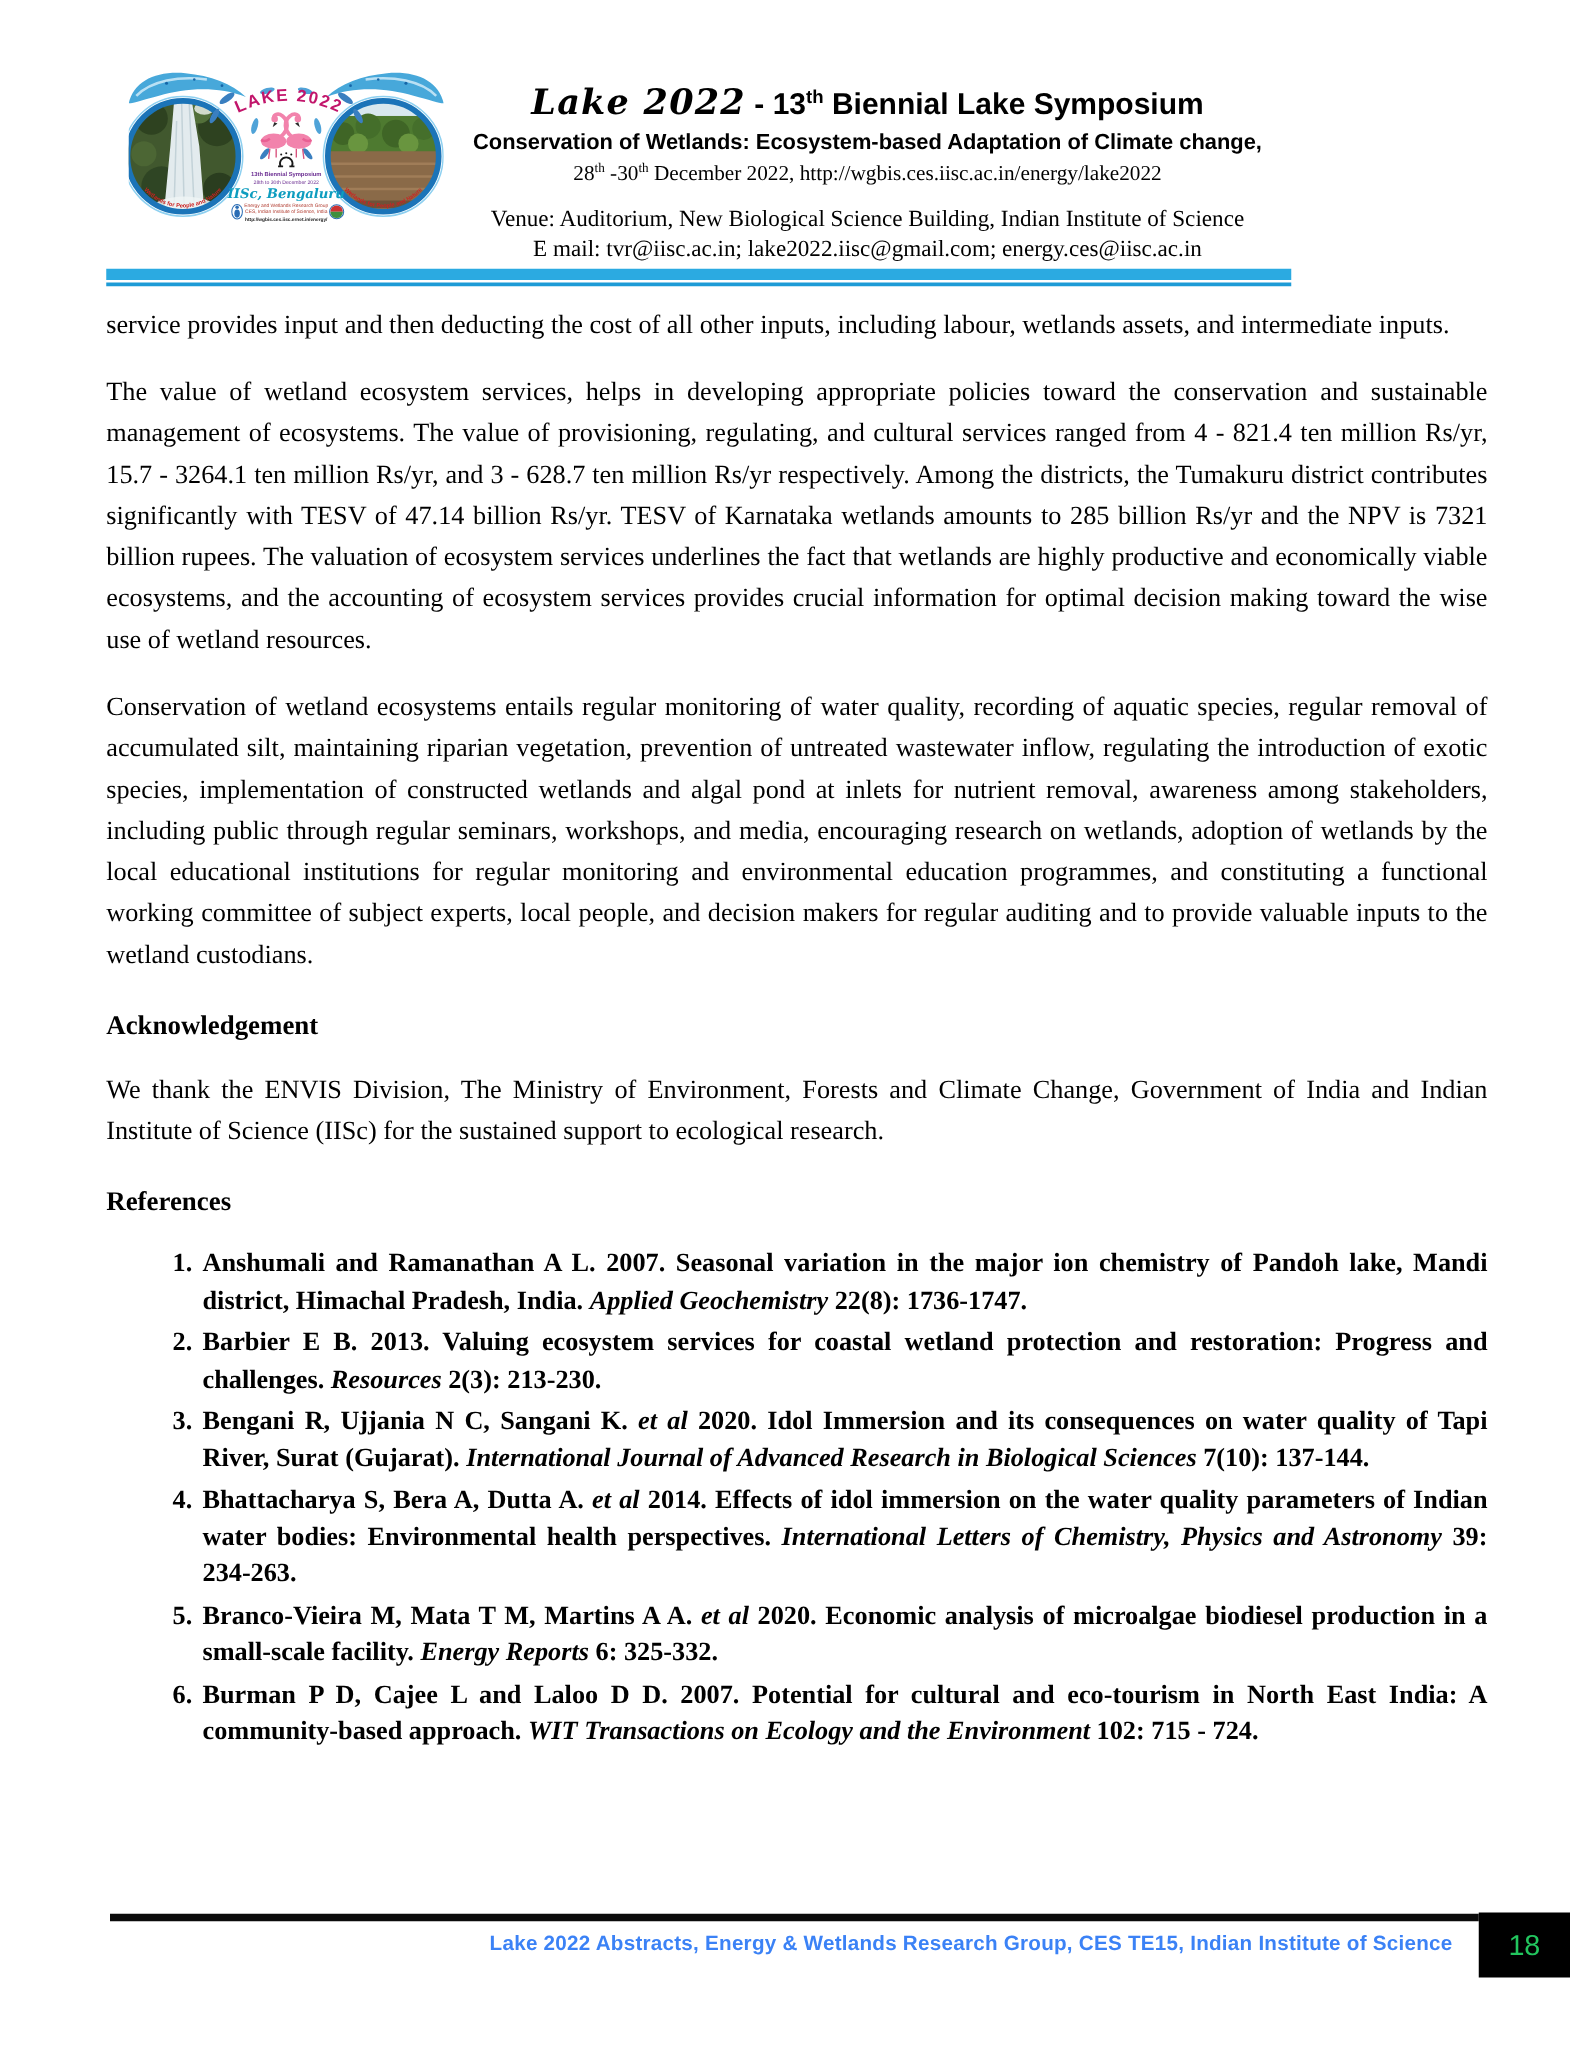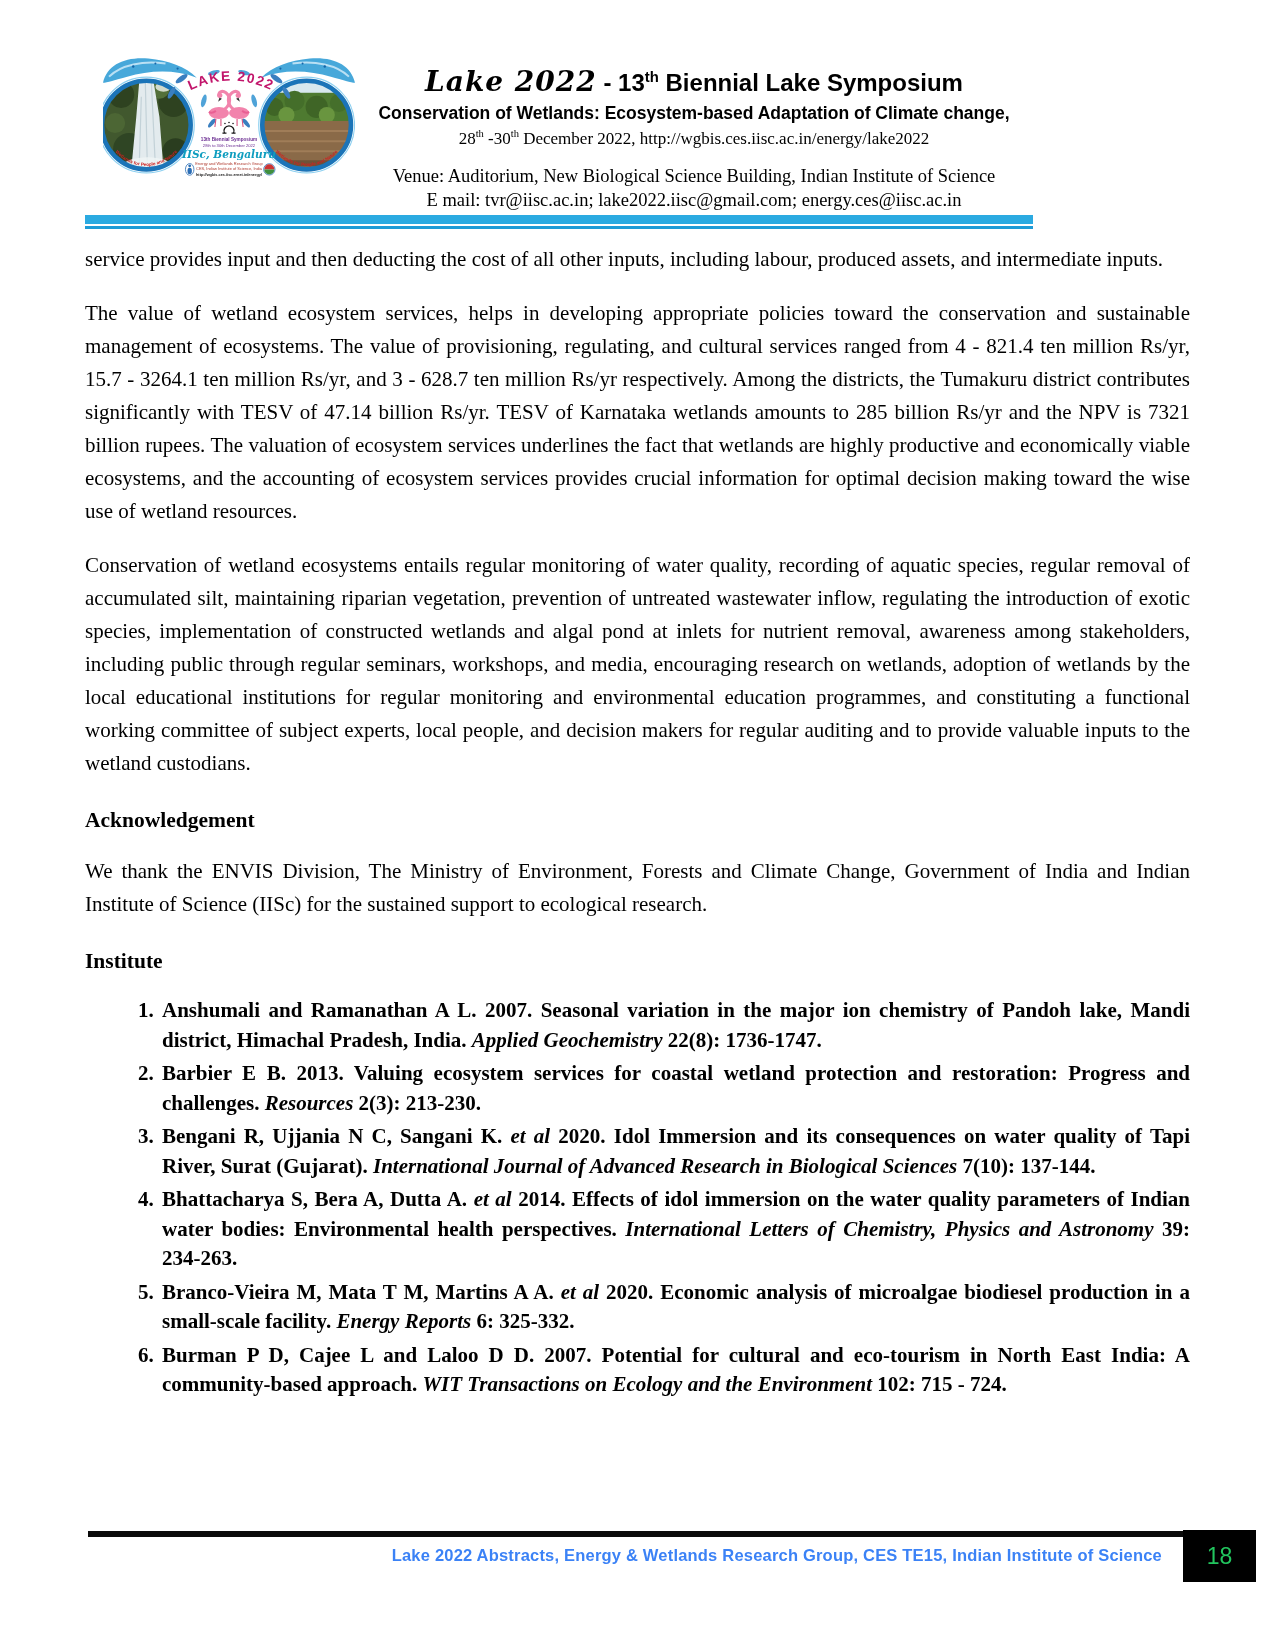--- a/index.html
+++ b/index.html
@@ -200,29 +200,29 @@
     </div>
   </div>
 
   <div class="rule">
     <div class="bar"></div>
     <div class="thin"></div>
   </div>
 
   <main>
     <div>
-        <p class="body-para">service provides input and then deducting the cost of all other inputs, including labour, produced assets, and intermediate inputs.</p>
+        <p class="body-para">service provides input and then deducting the cost of all other inputs, including labour, wetlands assets, and intermediate inputs.</p>
         <p class="body-para">The value of wetland ecosystem services, helps in developing appropriate policies toward the conservation and sustainable management of ecosystems. The value of provisioning, regulating, and cultural services ranged from 4 - 821.4 ten million Rs/yr, 15.7 - 3264.1 ten million Rs/yr, and 3 - 628.7 ten million Rs/yr respectively. Among the districts, the Tumakuru district contributes significantly with TESV of 47.14 billion Rs/yr. TESV of Karnataka wetlands amounts to 285 billion Rs/yr and the NPV is 7321 billion rupees. The valuation of ecosystem services underlines the fact that wetlands are highly productive and economically viable ecosystems, and the accounting of ecosystem services provides crucial information for optimal decision making toward the wise use of wetland resources.</p>
         <p class="body-para">Conservation of wetland ecosystems entails regular monitoring of water quality, recording of aquatic species, regular removal of accumulated silt, maintaining riparian vegetation, prevention of untreated wastewater inflow, regulating the introduction of exotic species, implementation of constructed wetlands and algal pond at inlets for nutrient removal, awareness among stakeholders, including public through regular seminars, workshops, and media, encouraging research on wetlands, adoption of wetlands by the local educational institutions for regular monitoring and environmental education programmes, and constituting a functional working committee of subject experts, local people, and decision makers for regular auditing and to provide valuable inputs to the wetland custodians.</p>
       </div>
 
     <h3 class="section-heading">Acknowledgement</h3>
     <p class="ack-text">We thank the ENVIS Division, The Ministry of Environment, Forests and Climate Change, Government of India and Indian Institute of Science (IISc) for the sustained support to ecological research.</p>
 
-    <h3 class="section-heading">Institute</h3>
+    <h3 class="section-heading">References</h3>
     <ol class="refs">
         <li><span>Anshumali and Ramanathan A L. 2007. Seasonal variation in the major ion chemistry of Pandoh lake, Mandi district, Himachal Pradesh, India. </span><em>Applied Geochemistry</em><span> 22(8): 1736-1747.</span></li>
         <li><span>Barbier E B. 2013. Valuing ecosystem services for coastal wetland protection and restoration: Progress and challenges. </span><em>Resources</em><span> 2(3): 213-230.</span></li>
         <li><span>Bengani R, Ujjania N C, Sangani K. </span><em>et al</em><span> 2020. Idol Immersion and its consequences on water quality of Tapi River, Surat (Gujarat). </span><em>International Journal of Advanced Research in Biological Sciences</em><span> 7(10): 137-144.</span></li>
         <li><span>Bhattacharya S, Bera A, Dutta A. </span><em>et al</em><span> 2014. Effects of idol immersion on the water quality parameters of Indian water bodies: Environmental health perspectives. </span><em>International Letters of Chemistry, Physics and Astronomy</em><span> 39: 234-263.</span></li>
         <li><span>Branco-Vieira M, Mata T M, Martins A A. </span><em>et al</em><span> 2020. Economic analysis of microalgae biodiesel production in a small-scale facility. </span><em>Energy Reports</em><span> 6: 325-332.</span></li>
         <li><span>Burman P D, Cajee L and Laloo D D. 2007. Potential for cultural and eco-tourism in North East India: A community-based approach. </span><em>WIT Transactions on Ecology and the Environment</em><span> 102: 715 - 724.</span></li>
       </ol>
   </main>
 </div>

